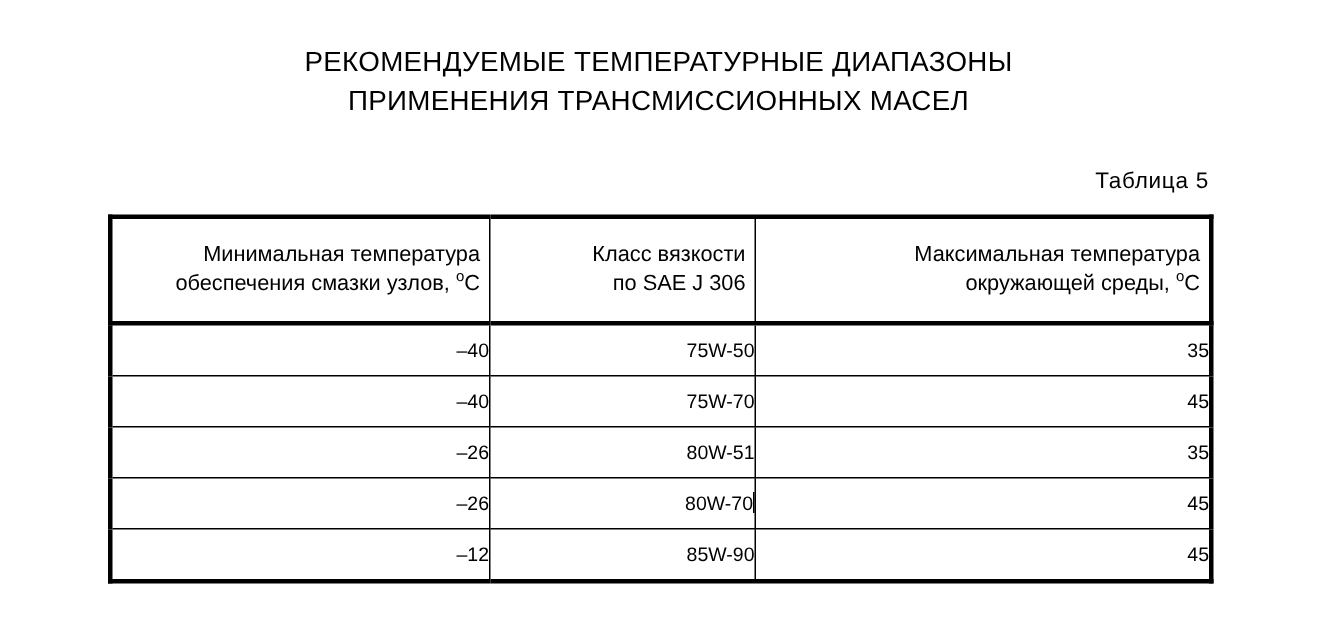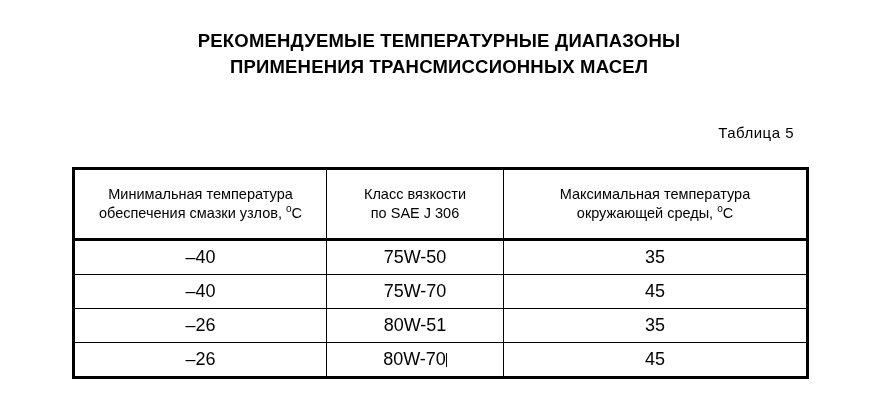--- a/index.html
+++ b/index.html
@@ -15,75 +15,75 @@
     position: relative;
     overflow: hidden;
   }
   .page {
     position: relative;
     width: 878px;
     height: 415px;
   }
   .title {
     text-align: center;
-    font-weight: bold;
+    font-weight: normal;
     font-size: 18.5px;
     letter-spacing: 0.2px;
     line-height: 26px;
     margin: 0;
     padding-top: 28px;
   }
   .title-line {
     display: block;
   }
   .table-caption {
     text-align: right;
     font-size: 15px;
-    margin: 12px;
+    margin: 0;
     padding-top: 32px;
     padding-right: 72px;
     letter-spacing: 0.5px;
   }
   .table-wrap {
     padding-top: 14px;
     padding-left: 72px;
   }
   table.data {
     border-collapse: collapse;
     width: 734px;
     table-layout: fixed;
   }
   table.data col.c1 { width: 253px; }
   table.data col.c2 { width: 177px; }
   table.data col.c3 { width: 304px; }
 
   table.data th, table.data td {
     border: 1px solid #000000;
-    text-align: center;
+    text-align: right;
     vertical-align: middle;
     font-weight: normal;
     font-size: 14.5px;
     padding: 0;
   }
   table.data thead th {
     height: 60px;
     line-height: 19px;
     padding: 4px 6px;
     border-top-width: 3px;
     border-bottom-width: 3px;
   }
   table.data thead th:first-child {
     border-left-width: 3px;
   }
   table.data thead th:last-child {
     border-right-width: 3px;
   }
   table.data tbody td {
     height: 33px;
-    font-size: 18px;
+    font-size: 13px;
   }
   table.data tbody td:first-child {
     border-left-width: 3px;
   }
   table.data tbody td:last-child {
     border-right-width: 3px;
   }
   table.data tbody tr:last-child td {
     border-bottom-width: 3px;
   }
@@ -151,17 +151,22 @@
         <tr>
           <td>–26</td>
           <td>80W-51</td>
           <td>35</td>
         </tr>
         <tr>
           <td>–26</td>
           <td><span>80W-70</span><span class="caret"></span></td>
           <td>45</td>
         </tr>
+        <tr>
+          <td>–12</td>
+          <td>85W-90</td>
+          <td>45</td>
+        </tr>
       </tbody>
     </table>
   </div>
 
 </div>
 
 </body></html>

